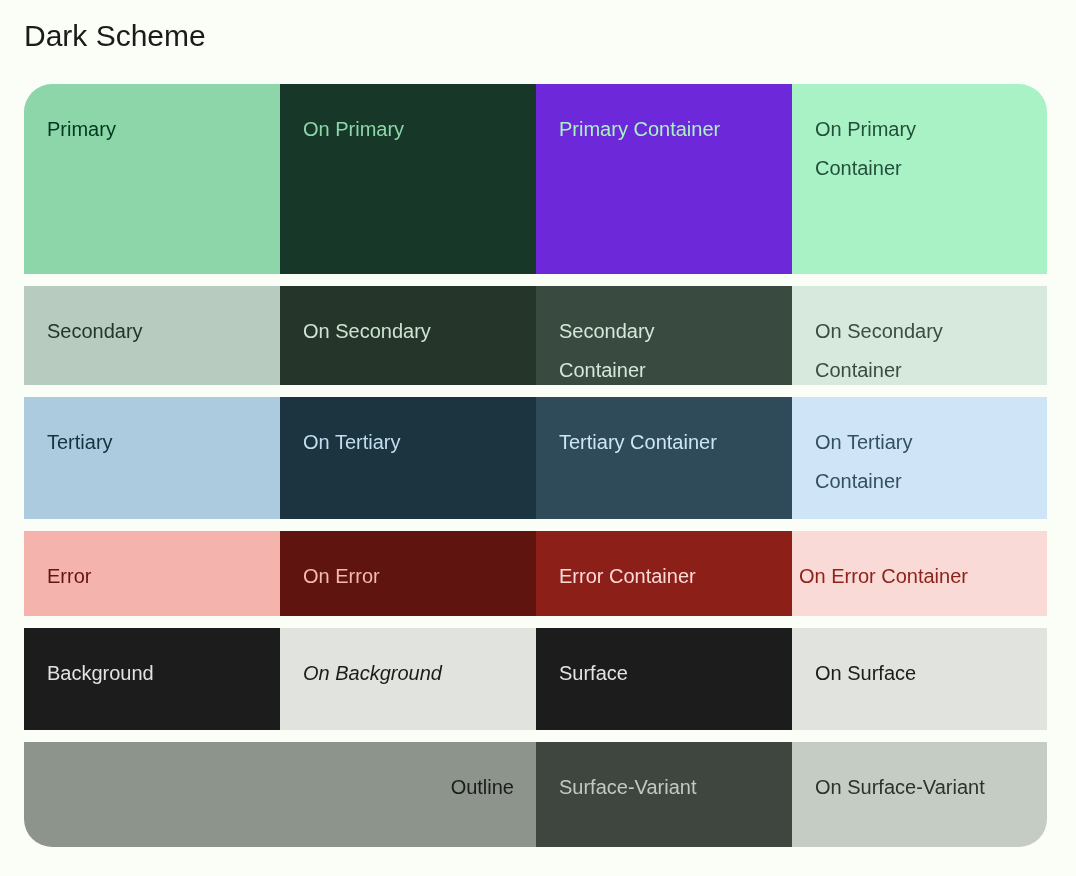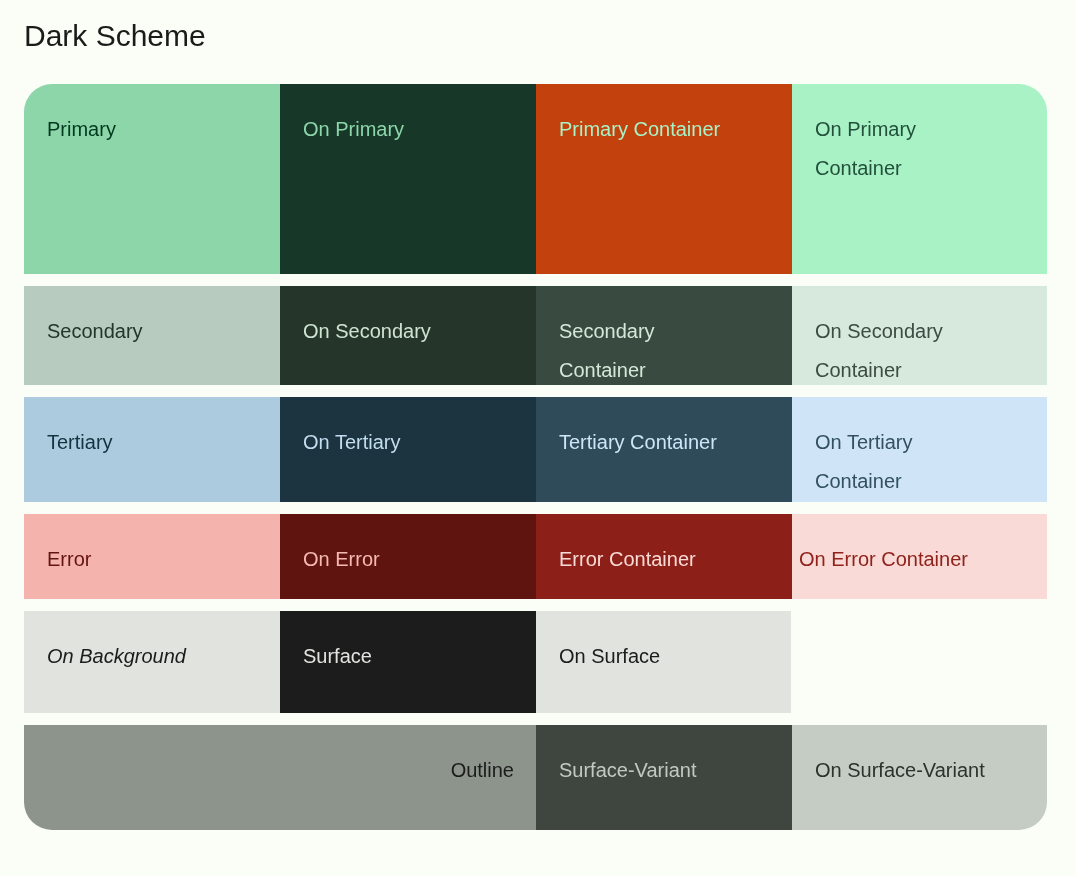--- a/index.html
+++ b/index.html
@@ -55,21 +55,21 @@
     font-size: 20px;
     line-height: 39px;
     font-weight: 400;
     letter-spacing: 0px;
     white-space: pre-line;
     display: block;
   }
   
   .row-primary .swatch { height: 190px; }
   .row-secondary .swatch { height: 99px; }
-  .row-tertiary .swatch { height: 105px; }
+  .row-tertiary .swatch { height: 122px; }
   .row-error .swatch { height: 85px; }
   .row-background .swatch { height: 102px; }
   .row-outline .swatch { height: 105px; }
 
   
   .col-1 { width: 256px; }
   .col-2 { width: 256px; }
   .col-3 { width: 256px; }
   .col-4 { width: 255px; }
   .col-span-2 { width: 512px; text-align: right; }
@@ -89,21 +89,21 @@
 
   <div class="scheme-grid">
 
     <div class="scheme-row row-primary">
       <div class="swatch col-1 r-tl" style="background: rgb(140, 214, 170);">
         <span class="swatch-label" style="color: rgb(0, 57, 30);">Primary</span>
       </div>
       <div class="swatch col-2" style="background: rgb(23, 56, 40);">
         <span class="swatch-label" style="color: rgb(140, 214, 170);">On Primary</span>
       </div>
-      <div class="swatch col-3" style="background: #c2410c;">
+      <div class="swatch col-3" style="background: #6d28d9;">
         <span class="swatch-label" style="color: rgb(168, 242, 198);">Primary Container</span>
       </div>
       <div class="swatch col-4 r-tr" style="background: rgb(168, 242, 198);">
         <span class="swatch-label" style="color: rgb(35, 80, 58);">On Primary
 Container</span>
       </div>
     </div>
 
     <div class="scheme-row row-secondary">
       <div class="swatch col-1" style="background: rgb(183, 204, 190);">
@@ -147,20 +147,23 @@
       </div>
       <div class="swatch col-3" style="background: rgb(140, 32, 25);">
         <span class="swatch-label" style="color: rgb(250, 218, 214);">Error Container</span>
       </div>
       <div class="swatch col-4" style="background: rgb(250, 218, 214); padding-left: 7px;">
         <span class="swatch-label" style="color: rgb(143, 35, 28);">On Error Container</span>
       </div>
     </div>
 
     <div class="scheme-row row-background">
+      <div class="swatch col-1" style="background: rgb(27, 28, 27);">
+        <span class="swatch-label" style="color: rgb(226, 227, 224);">Background</span>
+      </div>
       <div class="swatch col-2" style="background: rgb(225, 227, 223);">
         <span class="swatch-label" style="color: rgb(27, 28, 27); font-style: italic;">On Background</span>
       </div>
       <div class="swatch col-3" style="background: rgb(27, 28, 27);">
         <span class="swatch-label" style="color: rgb(226, 227, 224);">Surface</span>
       </div>
       <div class="swatch col-4" style="background: rgb(225, 227, 223);">
         <span class="swatch-label" style="color: rgb(27, 28, 27);">On Surface</span>
       </div>
     </div>

